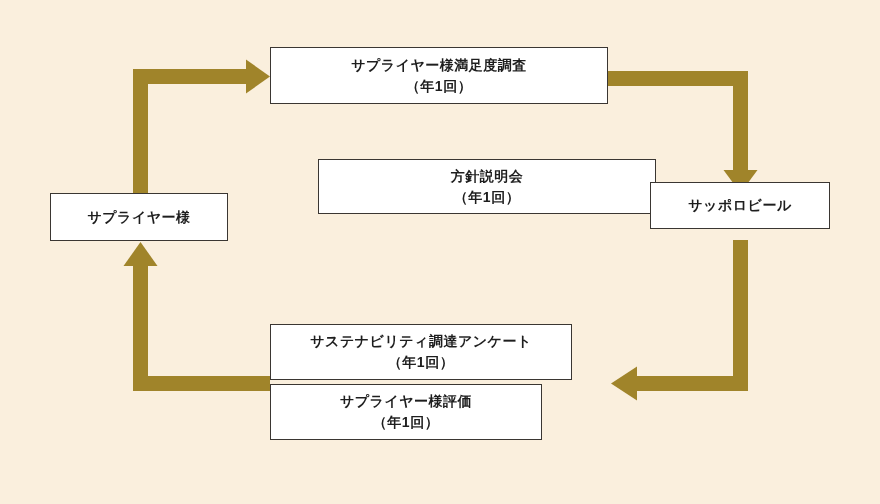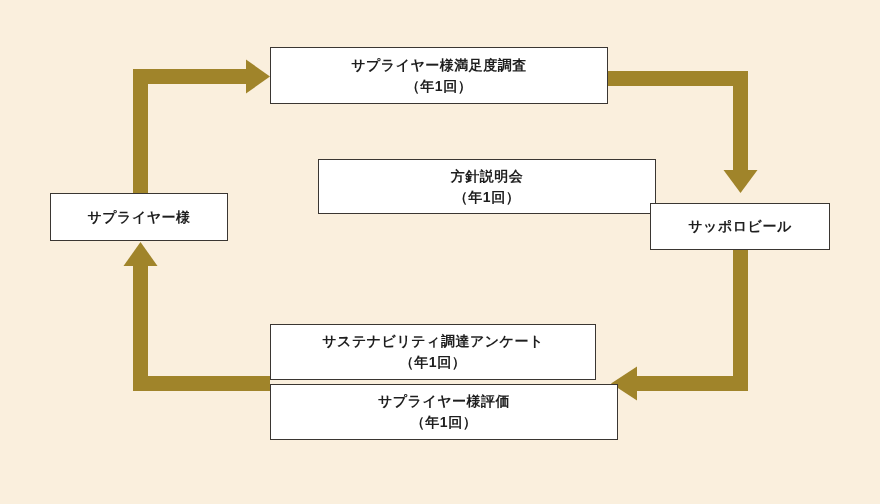--- a/index.html
+++ b/index.html
@@ -23,24 +23,24 @@
     font-weight:bold;
     font-size:14px;
     line-height:21px;
     letter-spacing:0.5px;
   }
   .box span{display:block;white-space:nowrap;}
   
   .box-top        {left:270px; top:47px;  width:338px; height:57px;text-align:center;}
   .box-mid-1      {left:270px; top:159px; width:338px; height:55px;margin-left:48px;}
   .box-mid-2      {left:270px; top:218px; width:338px; height:54px;}
-  .box-bottom-1   {left:270px; top:324px; width:326px; height:56px;}
-  .box-bottom-2   {left:270px; top:384px; width:348px; height:56px;}
+  .box-bottom-1   {left:270px; top:324px; width:302px; height:56px;}
+  .box-bottom-2   {left:270px; top:384px; width:272px; height:56px;}
   .box-left       {left:50px;  top:193px; width:178px; height:48px;}
-  .box-right      {left:650px; top:203px; width:180px; height:47px;}
+  .box-right      {left:650px; top:182px; width:180px; height:47px;}
 </style>
 </head>
 <body>
 
 <div class="stage">
 
   <svg class="arrows" width="880" height="504" viewBox="0 0 880 504">
 
     <g>
       <polyline points="140.5,193 140.5,76.5 247,76.5" fill="none" stroke-width="15" stroke-linejoin="miter" stroke="#a0842a"></polyline>

